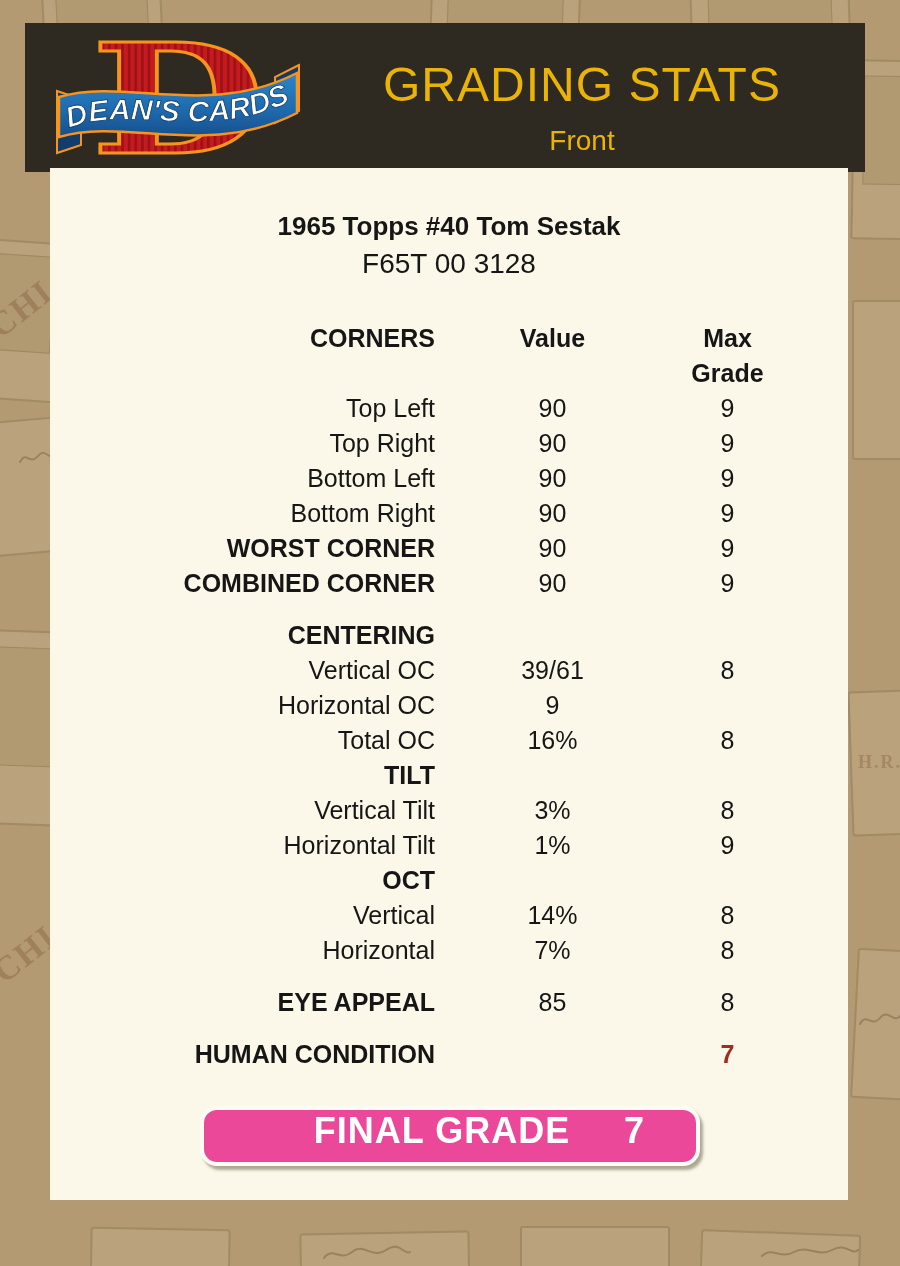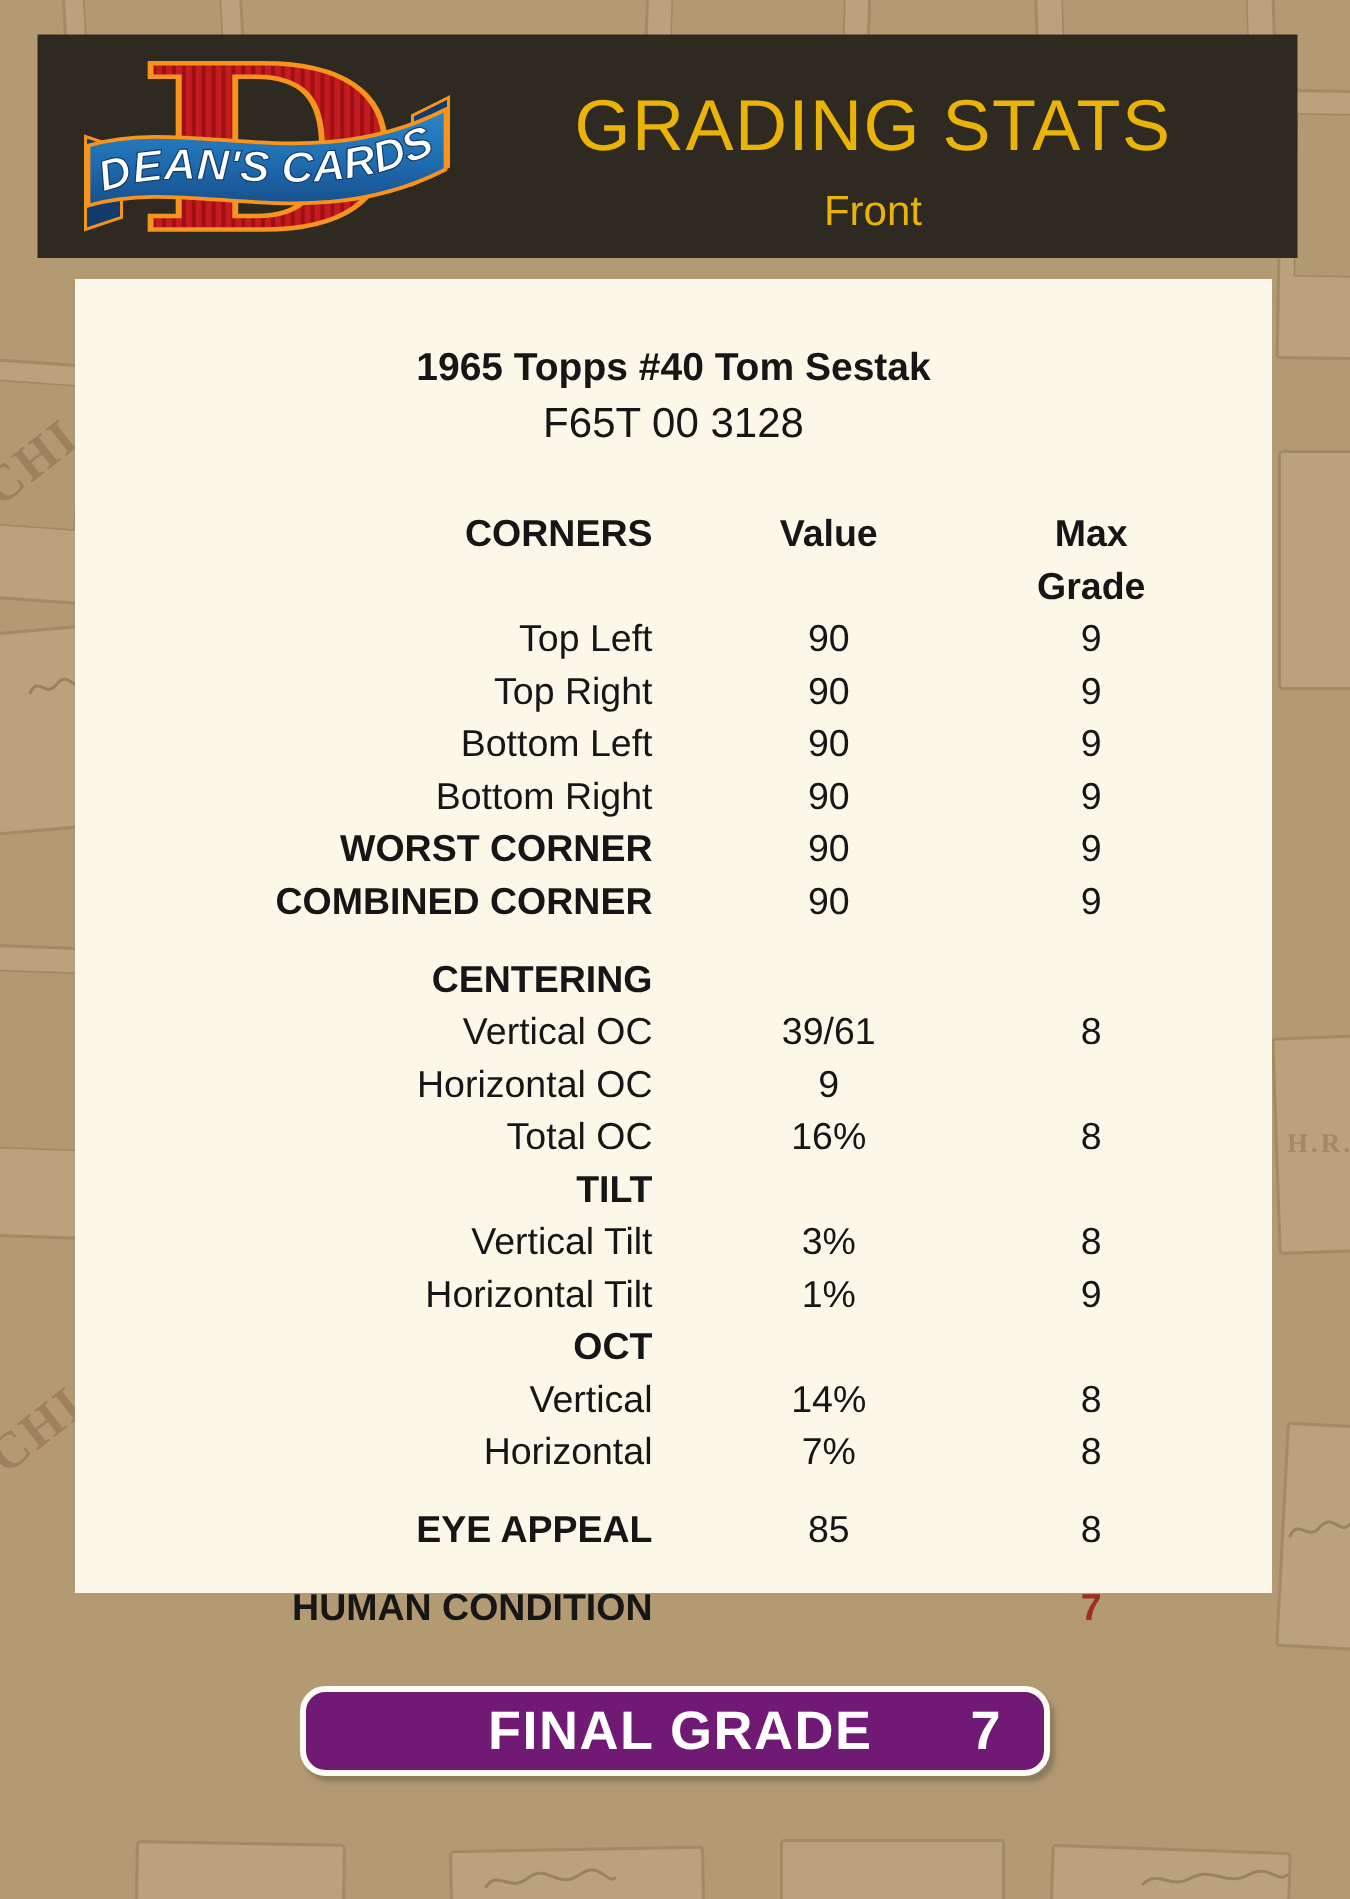--- a/index.html
+++ b/index.html
@@ -42,21 +42,21 @@
   }
   .logo { position:absolute; left:30px; top:8px; width:246px; height:138px; }
   .header-titles {
     position:absolute; left:280px; right:6px; top:36px; text-align:center; color:#eab308;
   }
   .header-titles .main { font-size:48px; font-weight:400; letter-spacing:1px; line-height:52px; }
   .header-titles .sub  { font-size:28px; font-weight:400; line-height:44px; margin-top:8px; }
 
   
   .panel {
-    position:absolute; left:50px; top:186px; width:798px; height:876px;
+    position:absolute; left:50px; top:168px; width:798px; height:1032px;
     background:#fcf8e9;
     padding-top:41px;
   }
   .card-title { text-align:center; font-size:26px; font-weight:bold; line-height:34px; }
   .card-code  { text-align:center; font-size:28px; line-height:34px; margin-top:4px; }
 
   
   .gtable { margin:40px 0 0 105px; width:630px; }
   .row { display:grid; grid-template-columns:280px 235px 115px; line-height:35px; font-size:25px; }
   .row.gap { margin-top:17px; }
@@ -65,26 +65,26 @@
   .row.header .c-label, .row.header .c-value, .row.header .c-max { font-weight:bold; }
   .row.section .c-label { font-weight:bold; }
   .row.indent .c-label { padding-left:50px; }
   .c-value.size { transform:translateX(-56px); white-space:nowrap; }
   .c-max.red { color:#9e2d22; font-weight:bold; }
 
   
   .final-grade {
     margin:34px 0 0 150px;
     width:500px; height:60px;
-    background:#701a75;
+    background:#ec4899;
     border:4px solid #fdfcf4;
     border-radius:17px;
     box-shadow:3px 4px 3px rgba(110,100,78,0.55);
-    display:flex; align-items:center;
-    padding:0 29px 0 56px;
+    display:flex; 
+    padding:0 52px 0 56px;
     color:#ffffff;
   }
   .final-grade .fg-label { flex:1; text-align:center; font-size:36px; font-weight:bold; letter-spacing:1px; }
   .final-grade .fg-value { font-size:36px; font-weight:bold; }
 </style>
 </head>
 <body>
 
 <div class="collage">
   <div class="bg-card" style="left:44px; top:-36px; width:120px; height:170px; transform:rotate(-3deg);">

